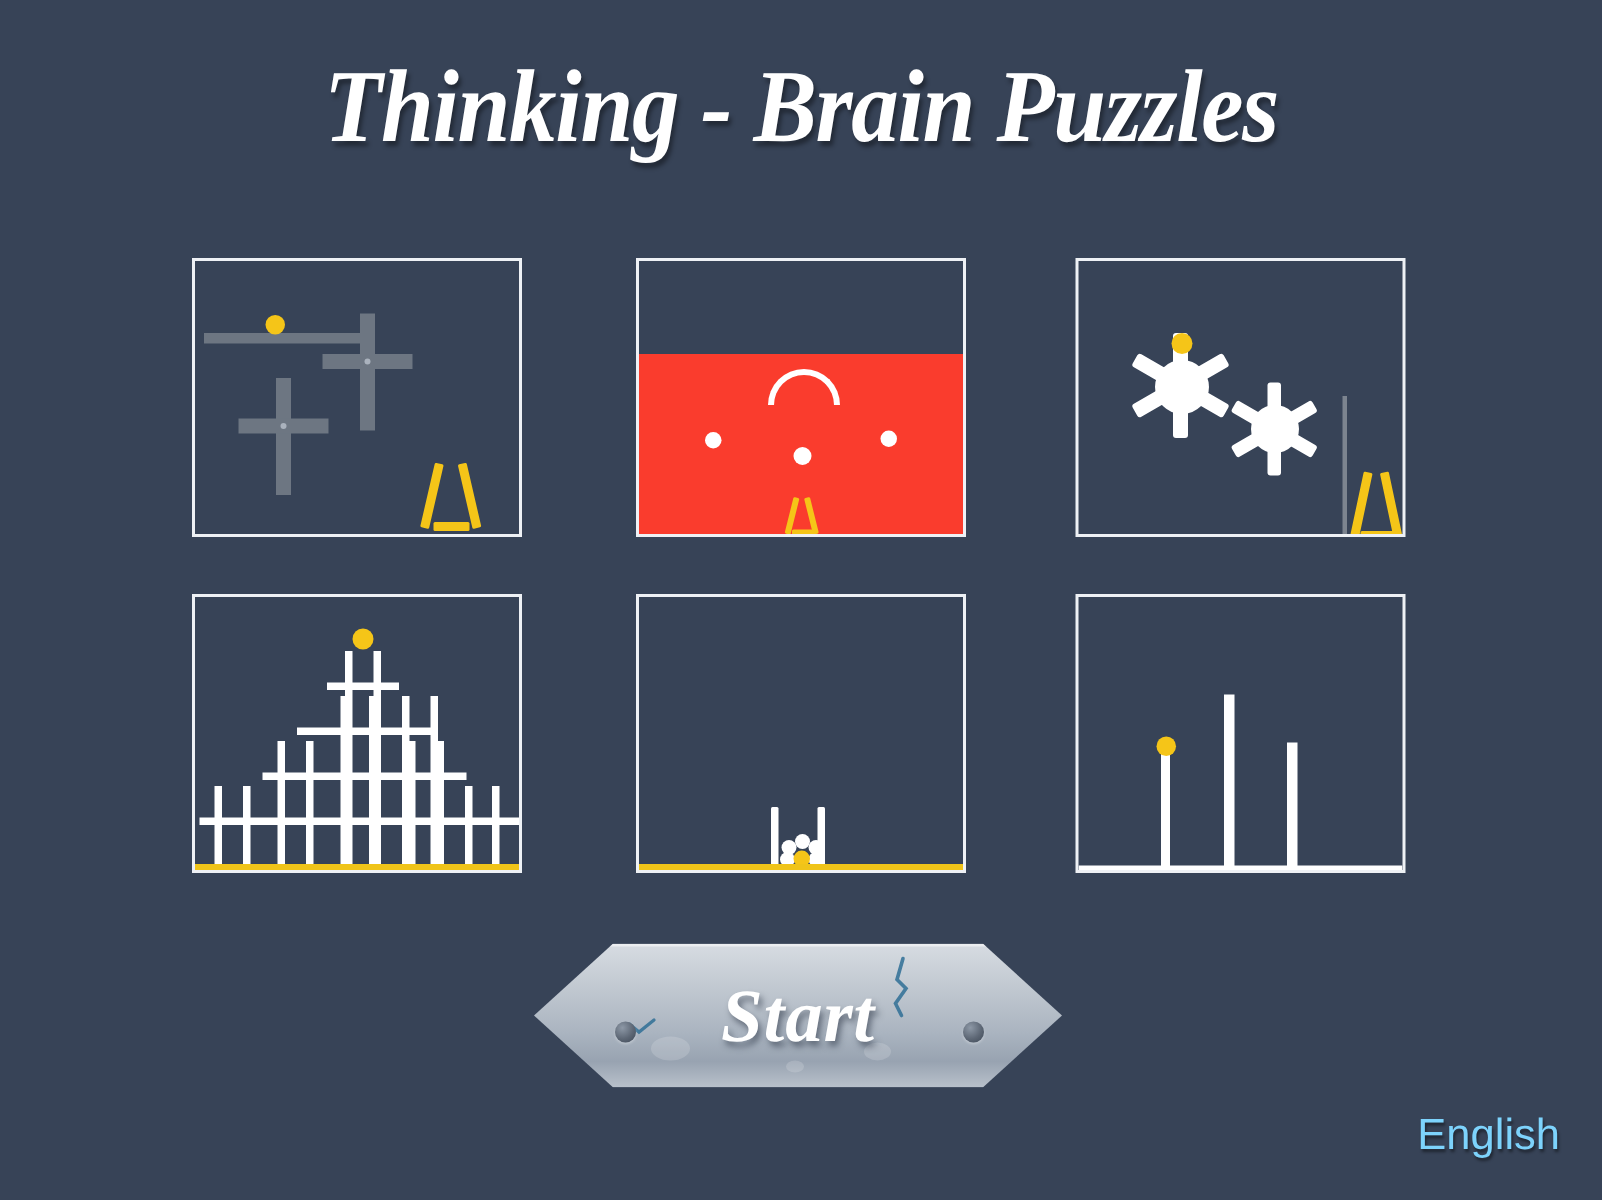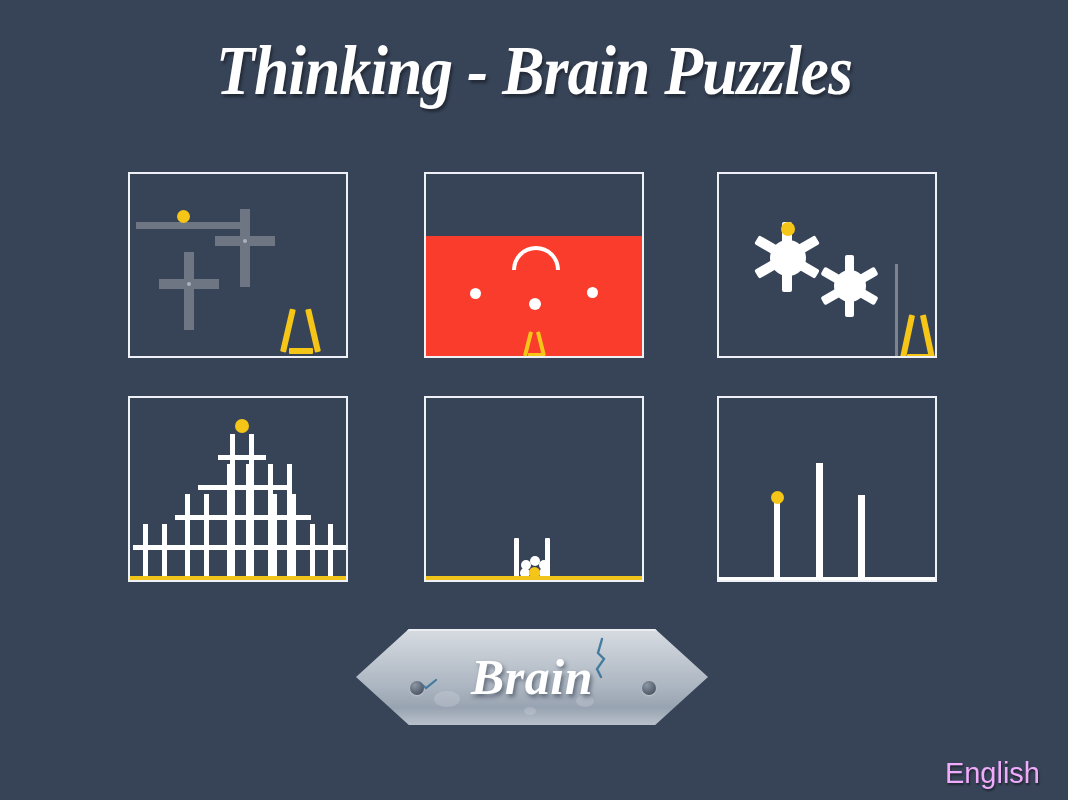--- a/index.html
+++ b/index.html
@@ -185,23 +185,23 @@
   .smudge {
     position: absolute;
     border-radius: 50%;
     background: rgba(255,255,255,0.16);
   }
 
   
   #language-label {
     position: absolute;
     right: 28px;
-    bottom: 10px;
+    bottom: 26px;
     font-size: 29px;
-    color: #f0abfc;
+    color: #7dd3fc;
     text-shadow: 1px 2px 2px rgba(0,0,0,0.45);
     cursor: pointer;
   }
 </style>
 </head>
 <body>
 
 <div id="game-title">Thinking - Brain Puzzles</div>
 
 <div id="puzzle-grid">
@@ -343,16 +343,16 @@
   <svg class="scratch" style="left:228px; top:8px;" width="30" height="50" viewBox="0 0 30 50">
     <path d="M18 2 L14 16 L20 22 L13 32 L17 40" stroke="#2f6f96" stroke-width="2.4" fill="none" stroke-linecap="round"></path>
   </svg>
   <svg class="scratch" style="left:56px; top:46px;" width="32" height="20" viewBox="0 0 32 20">
     <path d="M2 14 L8 8 L14 13 L24 5" stroke="#2f6f96" stroke-width="2.2" fill="none" stroke-linecap="round"></path>
   </svg>
 
   <div class="rivet left"></div>
   <div class="rivet right"></div>
 
-  <div class="label">Brain</div>
+  <div class="label">Start</div>
 </div>
 
 <div id="language-label">English</div>
 
 </body></html>

